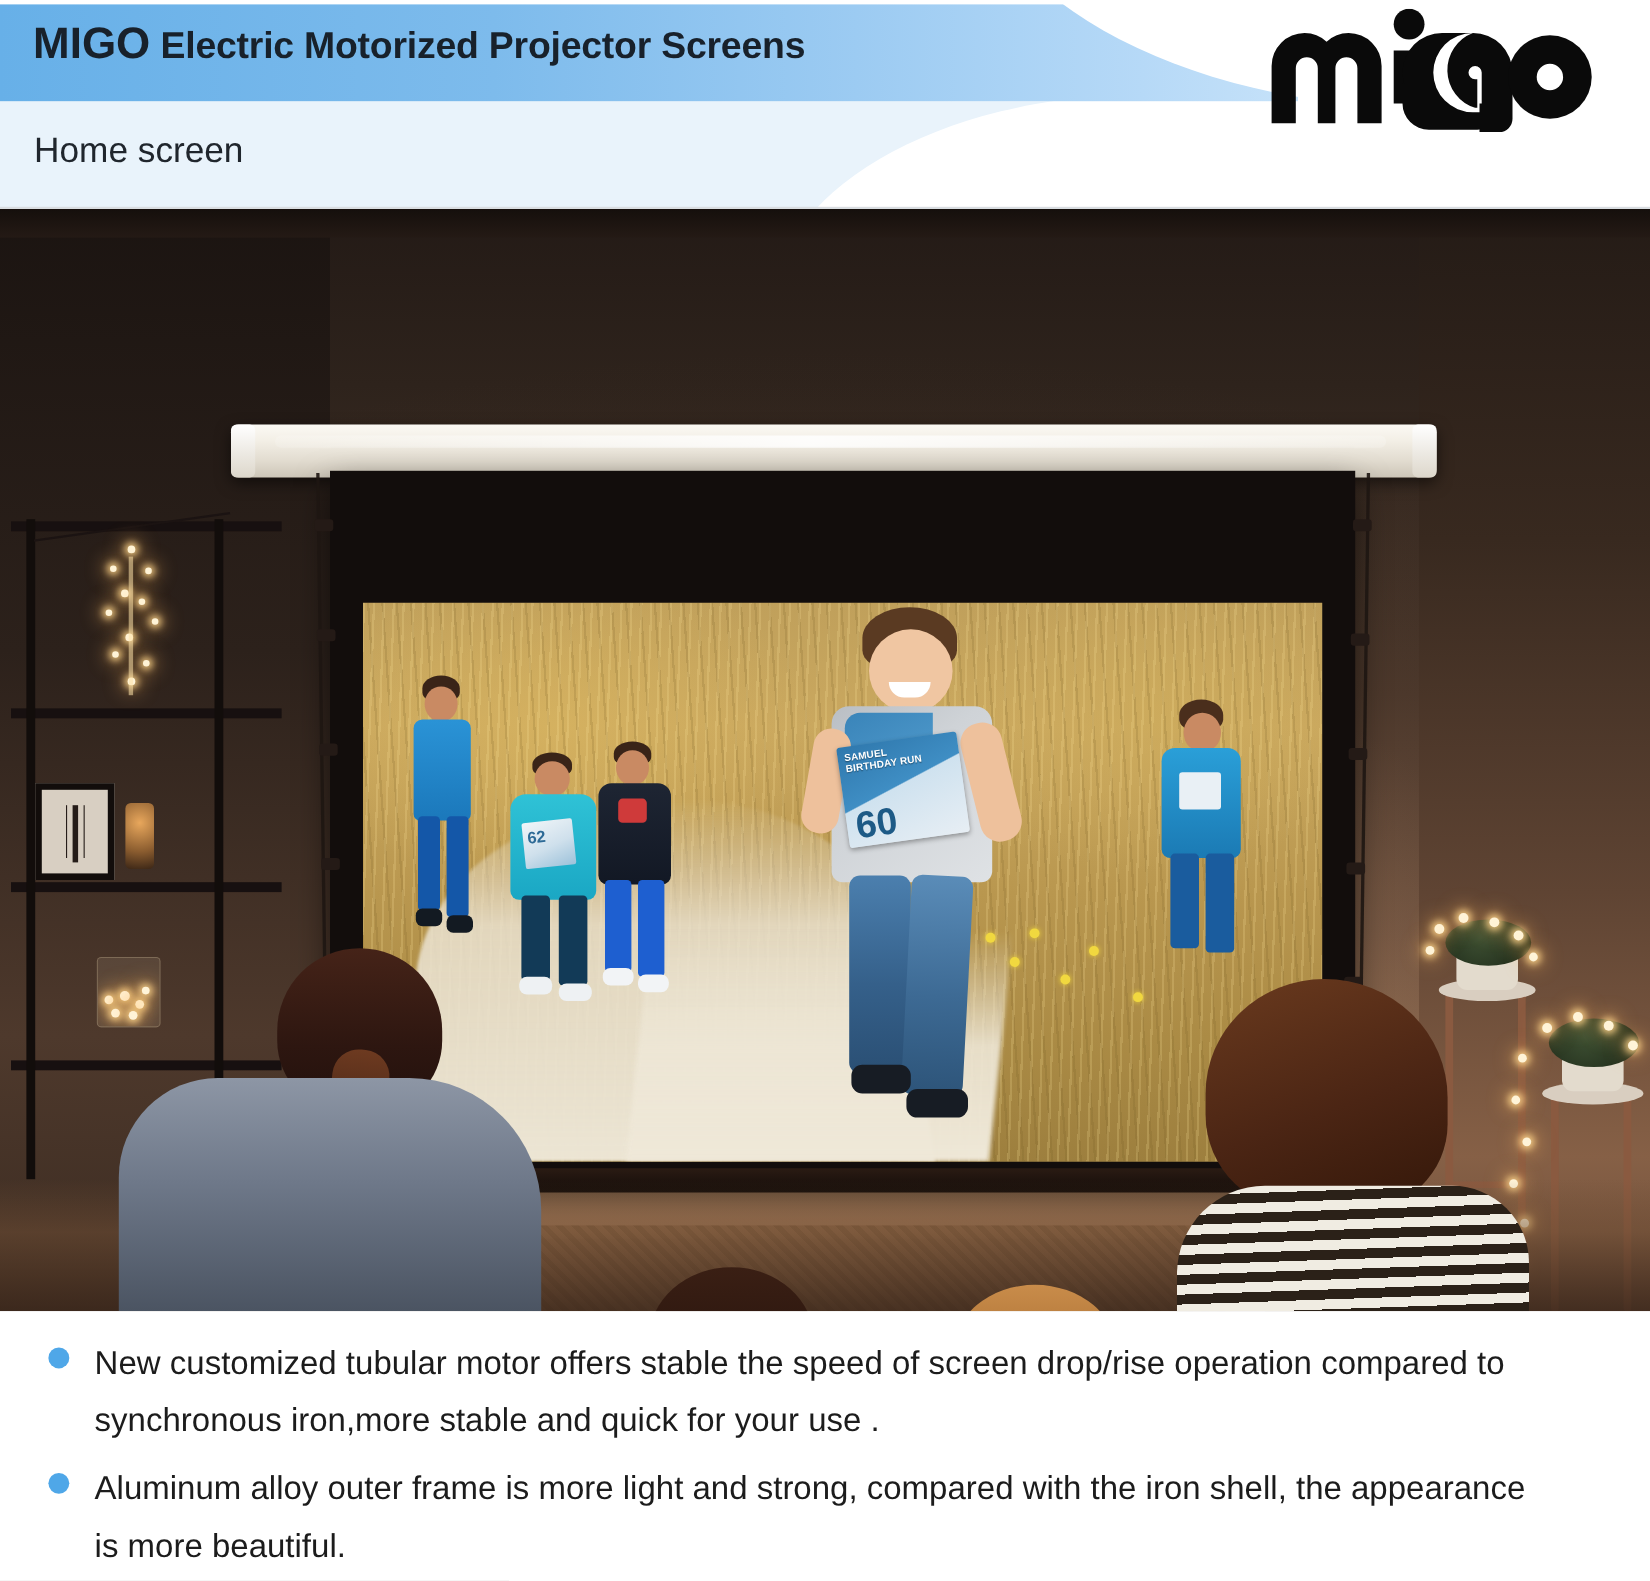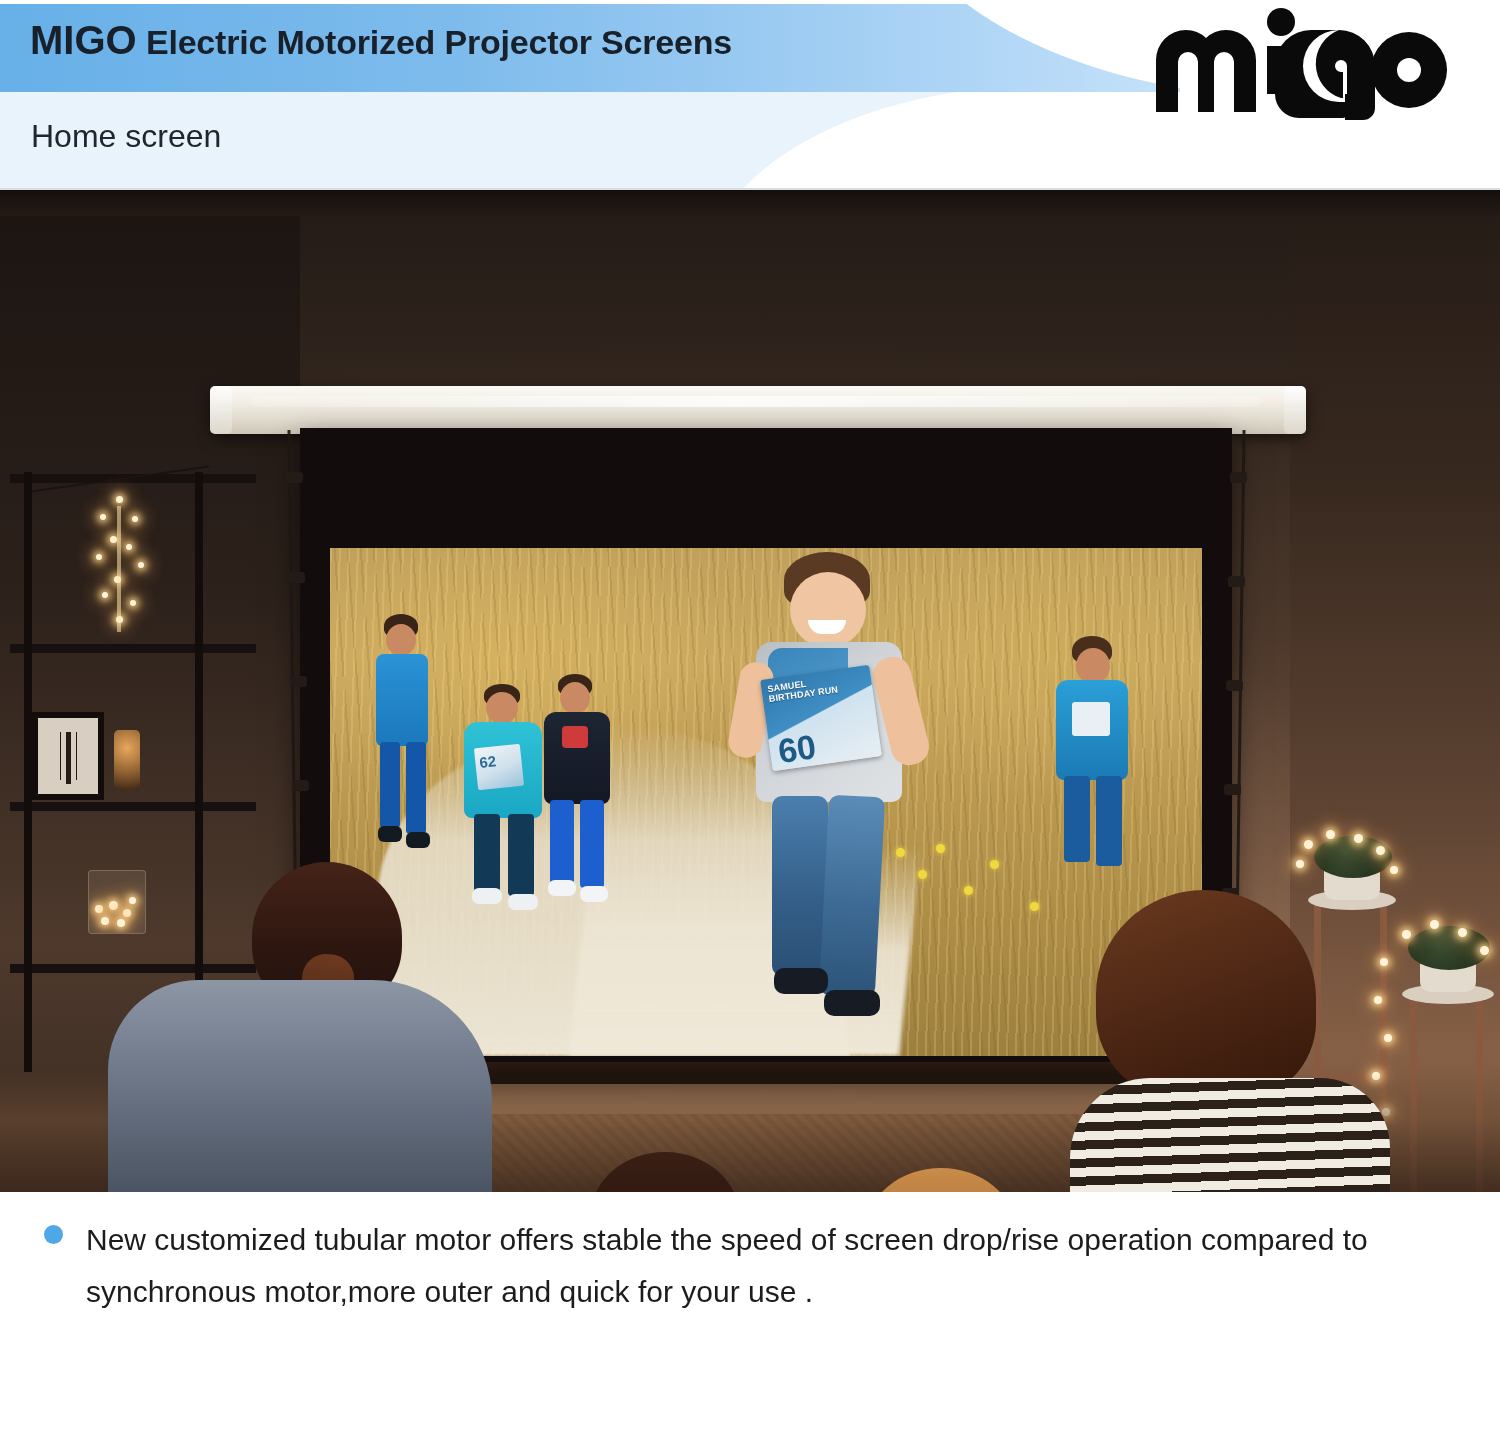--- a/index.html
+++ b/index.html
@@ -676,15 +676,19 @@
     <div class="v-hair" style="left:36px;top:0px;width:220px;height:212px;background:linear-gradient(160deg,#6a3a1e 0%,#4b2514 55%,#331709 100%);border-radius:52% 54% 40% 44%;"></div>
     <div class="v-body" style="left:10px;top:188px;width:320px;height:114px;background:
             repeating-linear-gradient(178deg, #f0ece2 0 9px, #2b2118 9px 18px);
             border-radius:80px 70px 0 0;"></div>
   </div>
 </div>
 
 <div class="bullets">
   <div class="bullet-row">
     <div class="bullet-dot"></div>
-    <div class="bullet-text">New customized tubular  motor offers stable the speed of screen drop/rise operation compared to synchronous motor,more outer and quick for your use .</div>
+    <div class="bullet-text">New customized tubular  motor offers stable the speed of screen drop/rise operation compared to synchronous iron,more stable and quick for your use .</div>
+  </div>
+  <div class="bullet-row">
+    <div class="bullet-dot"></div>
+    <div class="bullet-text">Aluminum alloy outer frame is more light and strong, compared with the iron shell, the appearance is more beautiful.</div>
   </div>
 </div>
 
 </body></html>

